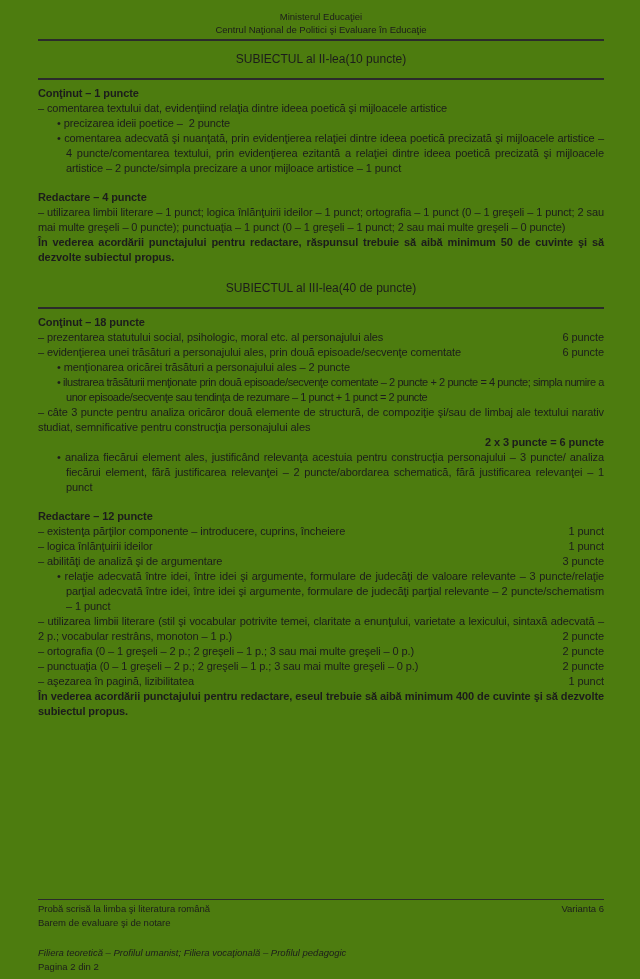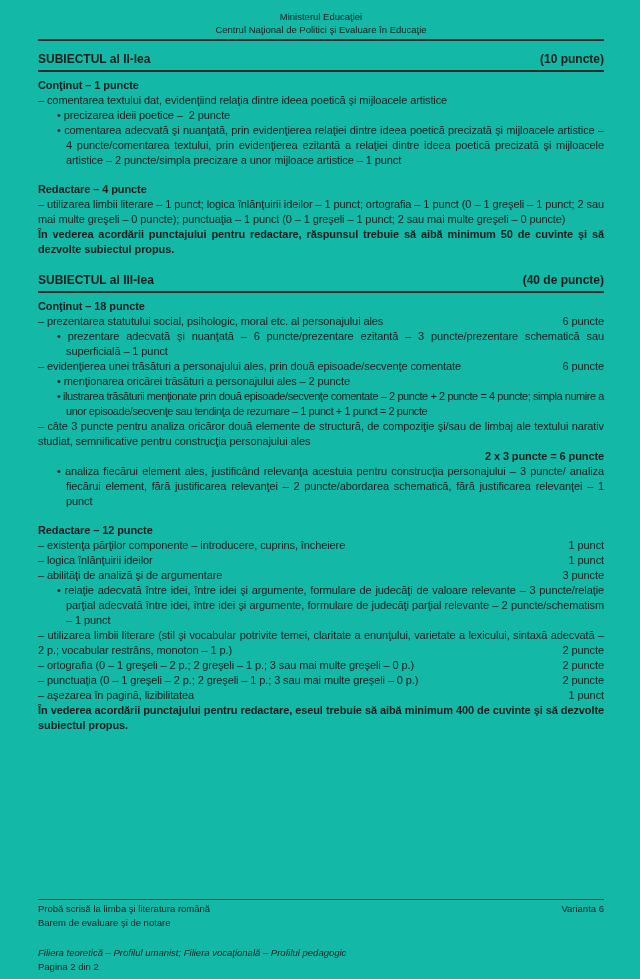--- a/index.html
+++ b/index.html
@@ -6,29 +6,29 @@
   .page {
     position:relative;
     width:640px; height:979px;
     box-sizing:border-box;
     padding:10px 36px 0 38px;
     font-family:"Liberation Sans", sans-serif;
     font-size:11px;
     color:#1c1c1c;
     letter-spacing:-0.1px;
     overflow:hidden;
-    background:#14b8a6;
+    background:#4d7c0f;
   }
   .hdr { text-align:center; font-size:9.5px; line-height:13px; letter-spacing:0; }
   .hr  { border-bottom:2px solid #2b2b2b; margin-top:3px; }
   .titlerow {
-    display:flex; justify-content:space-between;
-    font-weight:bold; font-size:12px;
+    display:flex; justify-content:center;
+    font-weight:normal; font-size:12px;
     border-bottom:2px solid #2b2b2b;
-    padding-bottom:4px; margin-top:11px;
+    padding-bottom:12px; margin-top:11px;
     letter-spacing:0;
   }
   .mt16 { margin-top:16px; }
   p { margin:0; }
   .h   { font-weight:bold; line-height:15px; margin-top:6px; }
   .mt14{ margin-top:14px; }
   .line{ line-height:15px; }
   .just{ text-align:justify; }
   .bullet { padding-left:28px; text-indent:-9px; }
   .cond   { letter-spacing:-0.45px; }
@@ -69,21 +69,20 @@
   <p class="note">În vederea acordării punctajului pentru redactare, răspunsul trebuie să aibă minimum 50 de cuvinte şi să dezvolte subiectul propus.</p>
 
   <div class="titlerow mt16">
     <span>SUBIECTUL al III-lea</span>
     <span>(40 de puncte)</span>
   </div>
 
   <p class="h">Conţinut – 18 puncte</p>
 
   <p class="line rel"><span>– prezentarea statutului social, psihologic, moral etc. al personajului ales</span><span class="pts">6 puncte</span></p>
-  <p class="line bullet just"><span>•</span> <span>prezentare adecvată şi nuanţată – 6 puncte/prezentare ezitantă – 3 puncte/prezentare schematică sau superficială – 1 punct</span></p>
   <p class="line rel just"><span>– evidenţierea unei trăsături a personajului ales, prin două episoade/secvenţe comentate</span><span class="pts">6 puncte</span></p>
   <p class="line bullet"><span>•</span> <span>menţionarea oricărei trăsături a personajului ales – 2 puncte</span></p>
   <p class="line bullet just cond"><span>•</span> <span>ilustrarea trăsăturii menţionate prin două episoade/secvenţe comentate – 2 puncte + 2 puncte = 4 puncte; simpla numire a unor episoade/secvenţe sau tendinţa de rezumare – 1 punct + 1 punct = 2 puncte</span></p>
   <p class="line just">– câte 3 puncte pentru analiza oricăror două elemente de structură, de compoziţie şi/sau de limbaj ale textului narativ studiat, semnificative pentru construcţia personajului ales</p>
   <p class="line tr">2 x 3 puncte = 6 puncte</p>
   <p class="line bullet just"><span>•</span> <span>analiza fiecărui element ales, justificând relevanţa acestuia pentru construcţia personajului – 3 puncte/ analiza fiecărui element, fără justificarea relevanţei – 2 puncte/abordarea schematică, fără justificarea relevanţei – 1 punct</span></p>
 
   <p class="h mt14">Redactare – 12 puncte</p>
 
   <p class="line rel"><span>– existenţa părţilor componente – introducere, cuprins, încheiere</span><span class="pts">1 punct</span></p>

